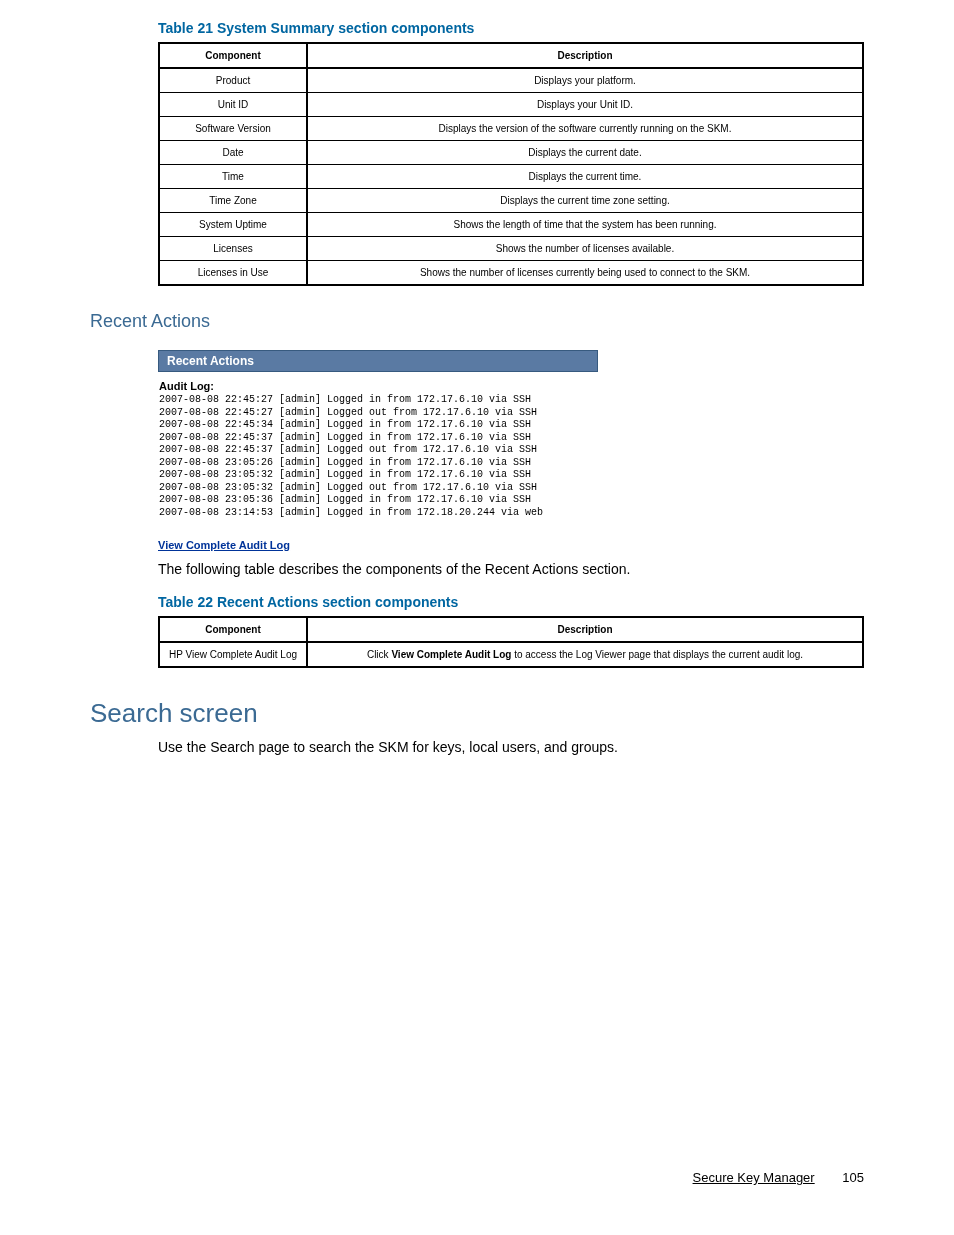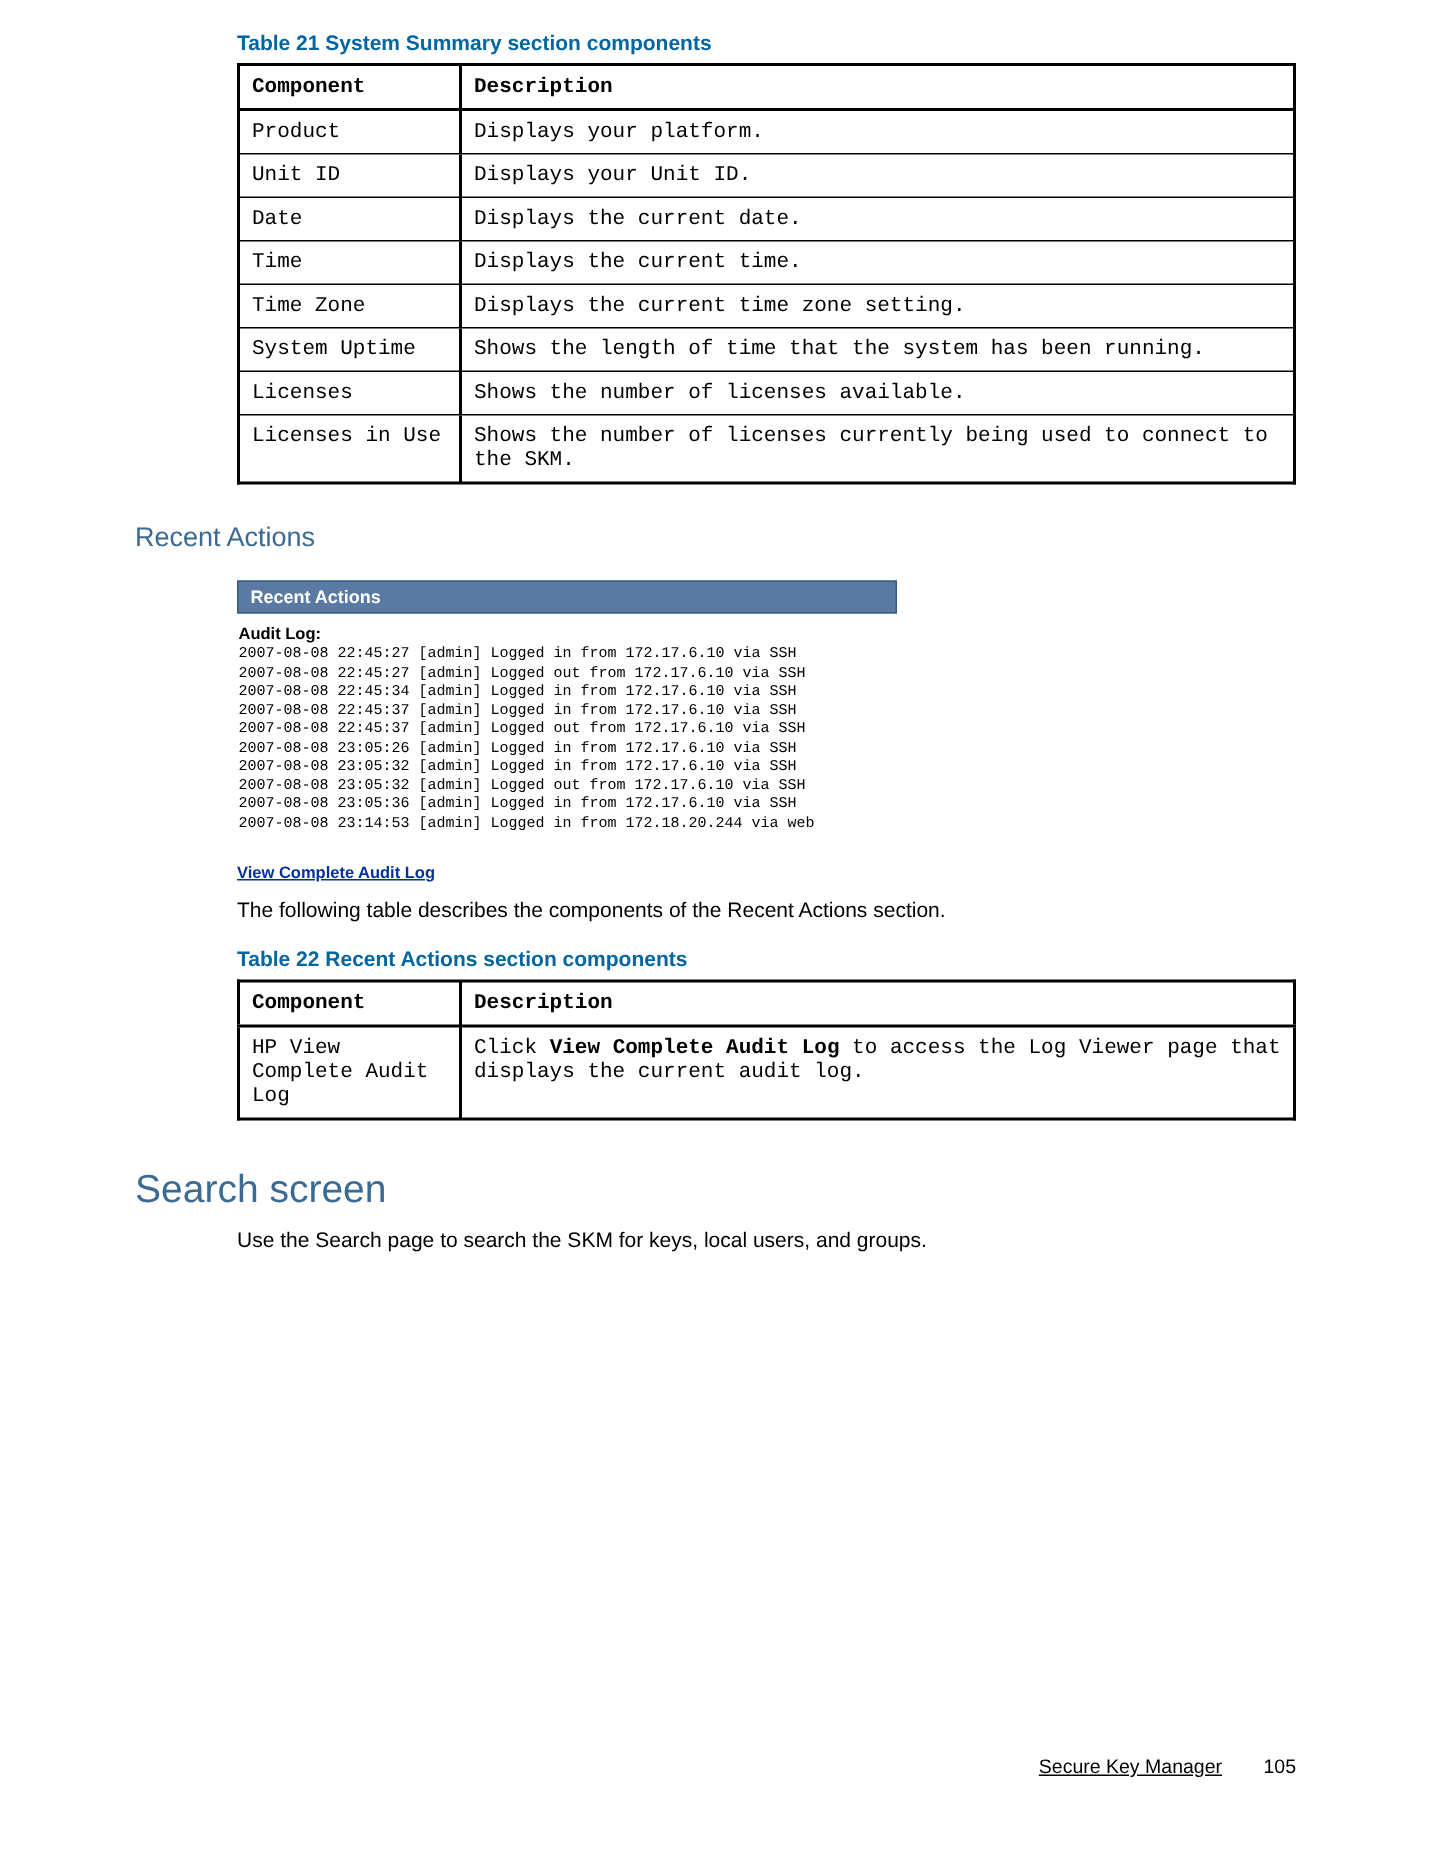--- a/index.html
+++ b/index.html
@@ -48,25 +48,24 @@
   }
   table.data-table {
     border-collapse: collapse;
     width: 706px;
     margin: 0 0 10px 68px;
     border: 2px solid #000;
   }
   table.data-table th, table.data-table td {
     border: 1px solid #000;
     padding: 6px 8px;
-    text-align: left;
+    text-align: center;
     vertical-align: top;
-    font-size: 14px;
+    font-size: 10px;
     font-weight: normal;
-    font-family: Liberation Mono, monospace;
   }
   table.data-table th {
     font-weight: bold;
     border-bottom: 2px solid #000;
   }
   table.data-table td:first-child, table.data-table th:first-child {
     width: 130px;
     border-right: 2px solid #000;
   }
   .panel {
@@ -130,20 +129,24 @@
       </tr>
     </thead>
     <tbody id="table21-body">
         <tr>
           <td>Product</td>
           <td>Displays your platform.</td>
         </tr>
         <tr>
           <td>Unit ID</td>
           <td>Displays your Unit ID.</td>
+        </tr>
+        <tr>
+          <td>Software Version</td>
+          <td>Displays the version of the software currently running on the SKM.</td>
         </tr>
         <tr>
           <td>Date</td>
           <td>Displays the current date.</td>
         </tr>
         <tr>
           <td>Time</td>
           <td>Displays the current time.</td>
         </tr>
         <tr>

